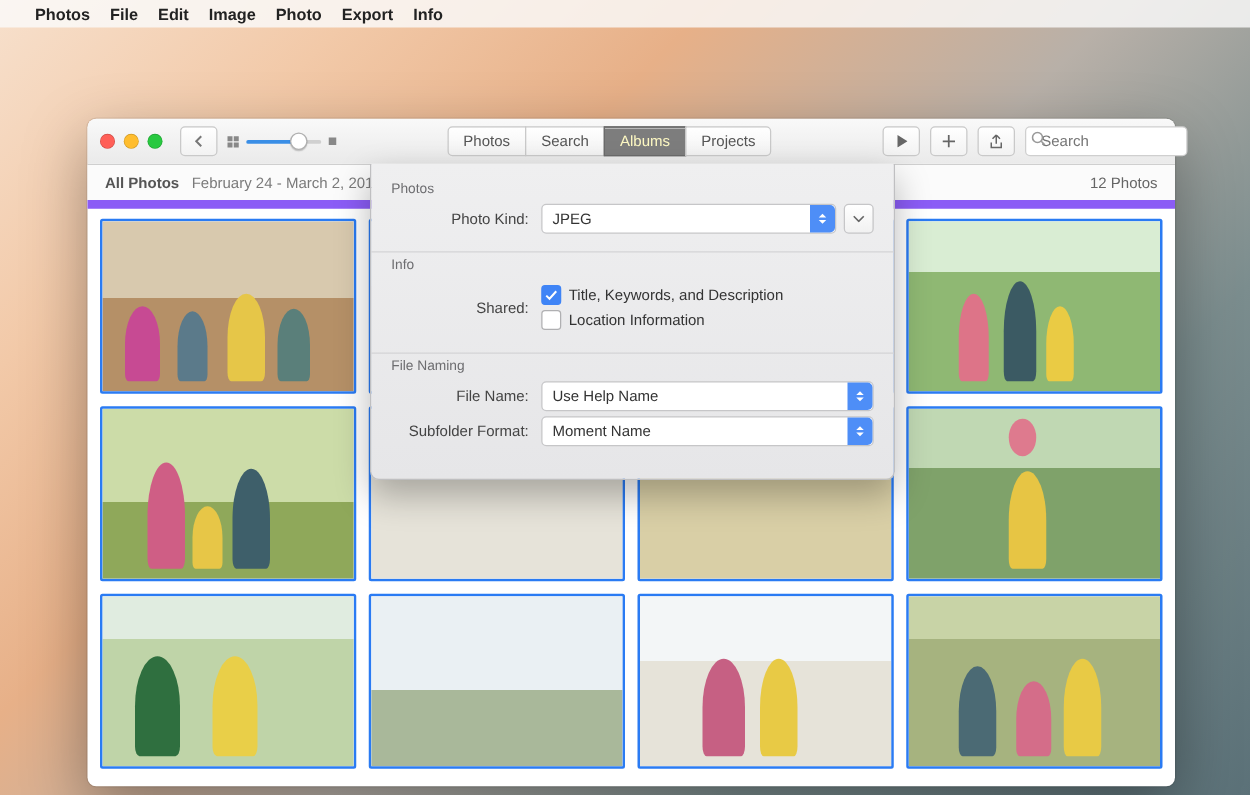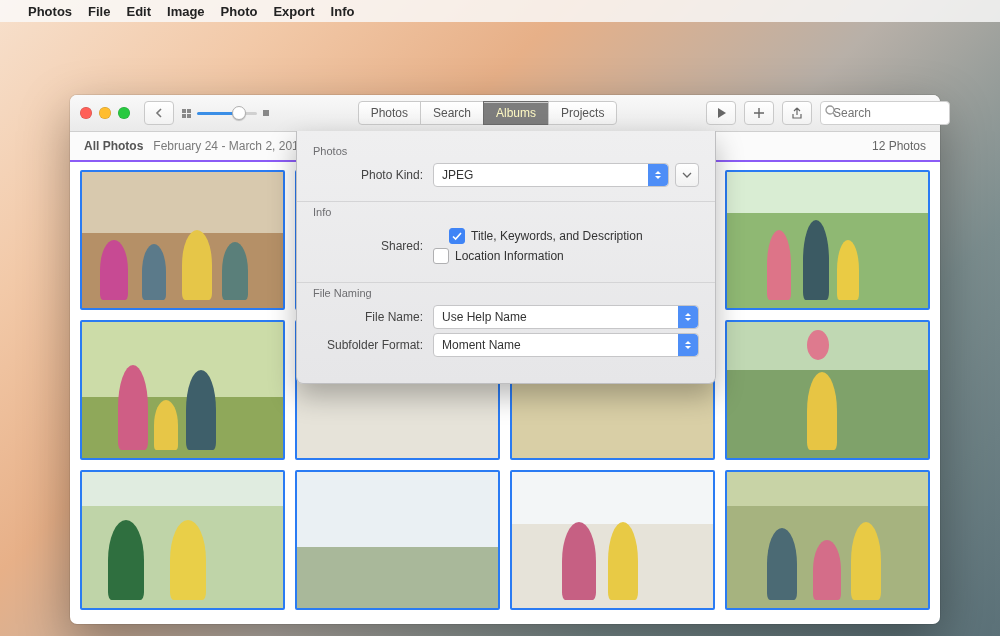--- a/index.html
+++ b/index.html
@@ -27,21 +27,21 @@
 .zoom{display:flex;align-items:center;gap:6px;}
 .zoom .track{width:60px;height:3px;background:linear-gradient(to right,#3a8ee6 0%,#3a8ee6 70%,#d0d0d0 70%);border-radius:2px;position:relative;}
 .zoom .knob{position:absolute;left:70%;top:50%;transform:translate(-50%,-50%);width:12px;height:12px;background:#fff;border:1px solid #b0b0b0;border-radius:50%;box-shadow:0 1px 1px rgba(0,0,0,.2);}
 .gridicon{display:grid;grid-template:repeat(2,4px)/repeat(2,4px);gap:1px;}
 .gridicon span{background:#888;}
 .spacer{flex:1;}
 .search{position:relative;width:110px;}
 .search input{width:100%;height:22px;border:1px solid #cfcfcf;border-radius:4px;padding:0 6px 0 12px;font-size:12px;color:#888;background:#fff;}
 .search svg{position:absolute;left:5px;top:4px;}
 
-.location{height:28px;background:#fbfbfb;border-bottom:2px solid #8b5cf6;display:flex;align-items:center;padding:0 14px;font-size:12px;color:#555;}
+.location{height:28px;background:#fbfbfb;border-bottom:7px solid #8b5cf6;display:flex;align-items:center;padding:0 14px;font-size:12px;color:#555;}
 .location .title{font-weight:600;margin-right:10px;}
 .location .date{color:#7a7a7a;}
 .location .count{margin-left:auto;color:#666;}
 
 .grid{padding:8px 10px 14px;display:grid;grid-template-columns:repeat(4,1fr);gap:10px;}
 .thumb{height:136px;border:2px solid #2a7bf3;border-radius:2px;position:relative;overflow:hidden;}
 .th-bg{position:absolute;inset:0;}
 
 .t1 .th-bg{background:linear-gradient(180deg,#d8c9ae 45%,#b59067 45%);}
 .t2 .th-bg,.t6 .th-bg,.t11 .th-bg{background:linear-gradient(180deg,#f3f6f7 38%,#e6e3d9 38%);}
@@ -253,21 +253,21 @@
             </svg>
         </div>
       </div>
     </div>
 
     <div class="section">
       <div class="shead">Info</div>
       <div class="srow">
         <span class="slabel">Shared:</span>
         <div style="flex:1">
-          <div class="chk" style="margin-left:16px">
+          <div class="chk" style="margin-left:0">
             <span class="chkbox checked">
               <svg width="10" height="9">
                   <path d="M1 4.5 3.6 7 9 1" fill="none" stroke="#fff" stroke-width="1.6"></path>
                 </svg>
             </span>
             <span>Title, Keywords, and Description</span>
           </div>
           <div class="chk" style="margin-left:0">
             <span class="chkbox">
               

